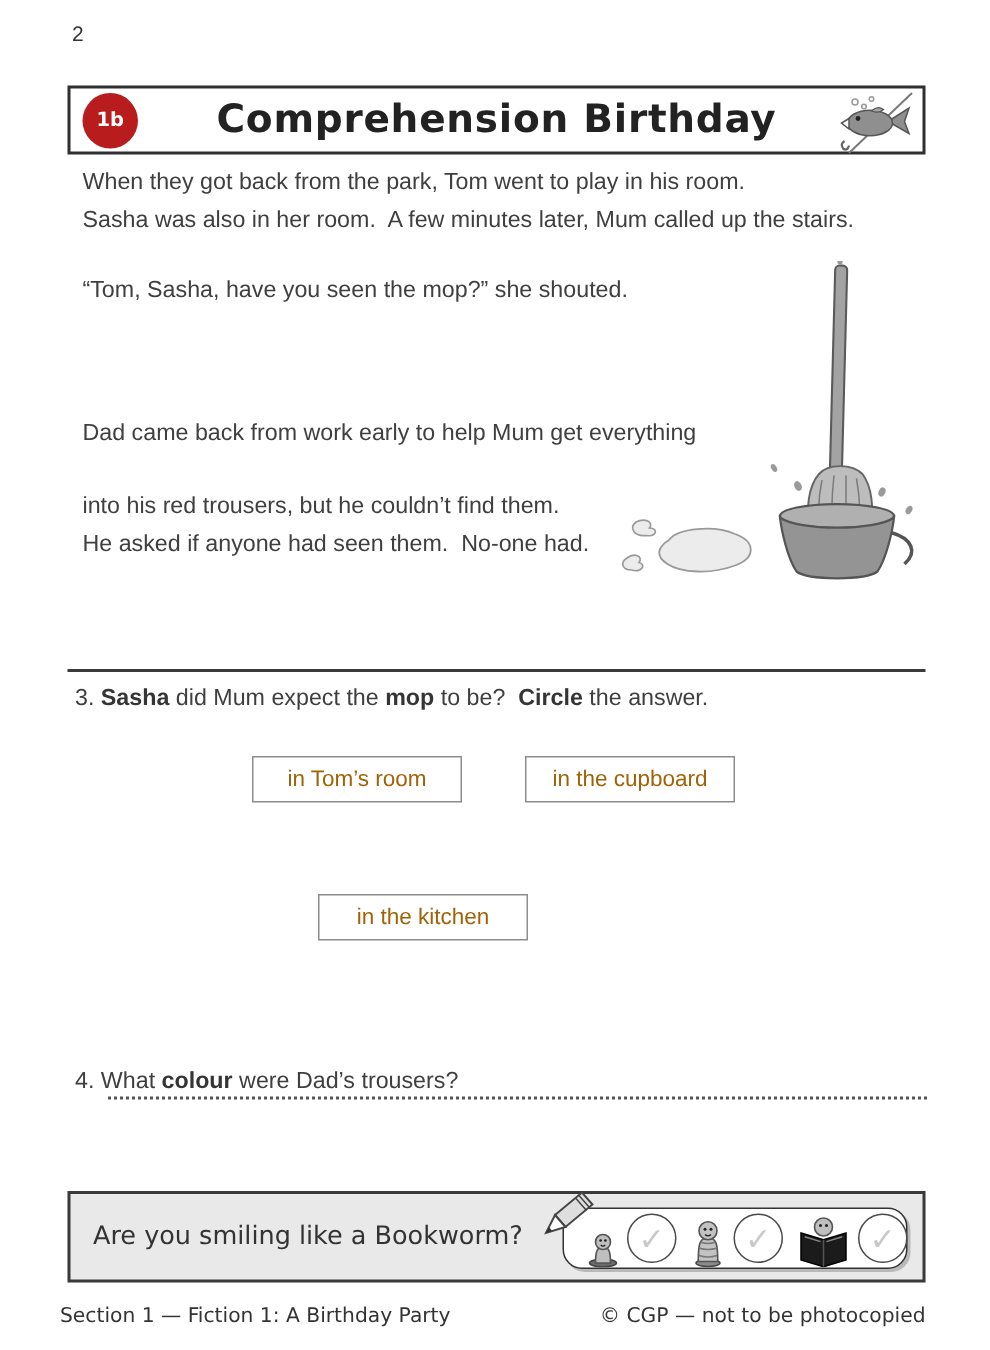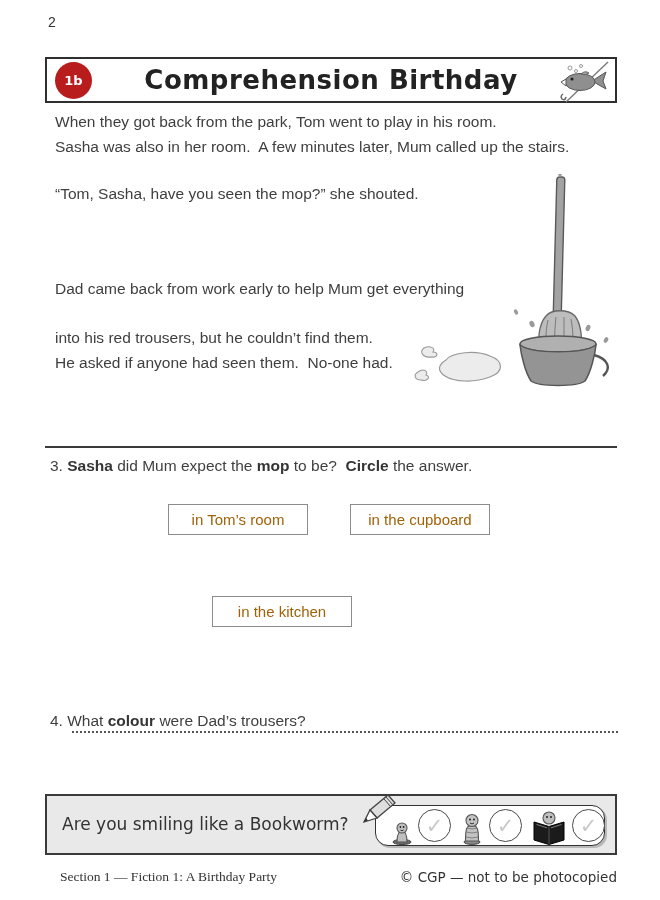--- a/index.html
+++ b/index.html
@@ -74,21 +74,21 @@
   .check-circle {
     width:33px; height:33px; border:1.5px solid #4a4a4a; border-radius:50%;
     background:#fff; display:flex; align-items:center; justify-content:center;
     flex:0 0 auto;
   }
   .check-circle span { font-size:21px; color:#c8c8c8; font-family:"DejaVu Sans", sans-serif; }
   .grp-gap { flex:1 1 auto; }
 
   
   .pf { position:absolute; top:869px; font-family:"DejaVu Sans", sans-serif; font-size:13.5px; color:#333; }
-  .pf-left { left:60px;font-family:Liberation Serif, serif; }
+  .pf-left { left:40px; }
   .pf-right { right:43px; }
 </style>
 </head>
 <body>
 
 <div class="page">
 
   <div class="page-number">2</div>
 
   <div class="header-box">

